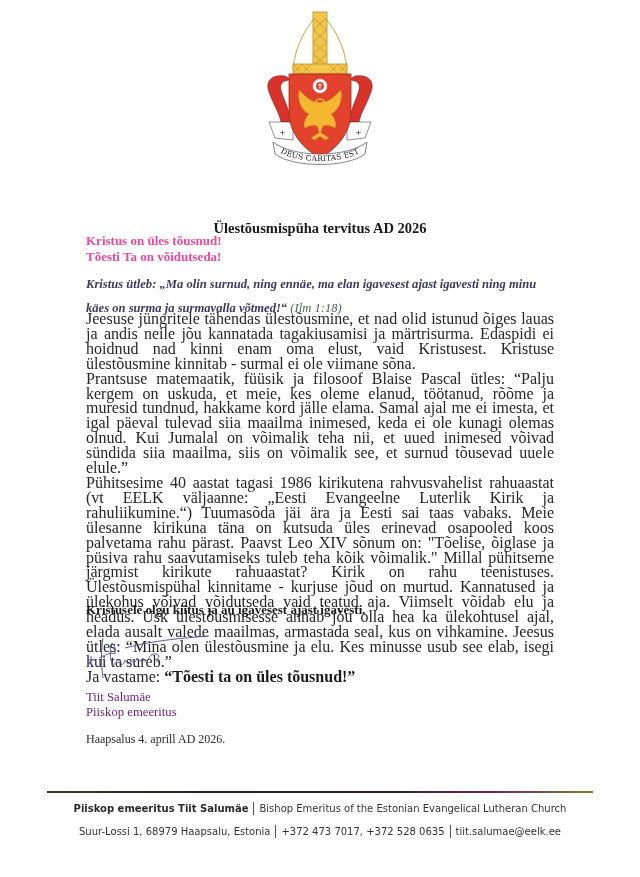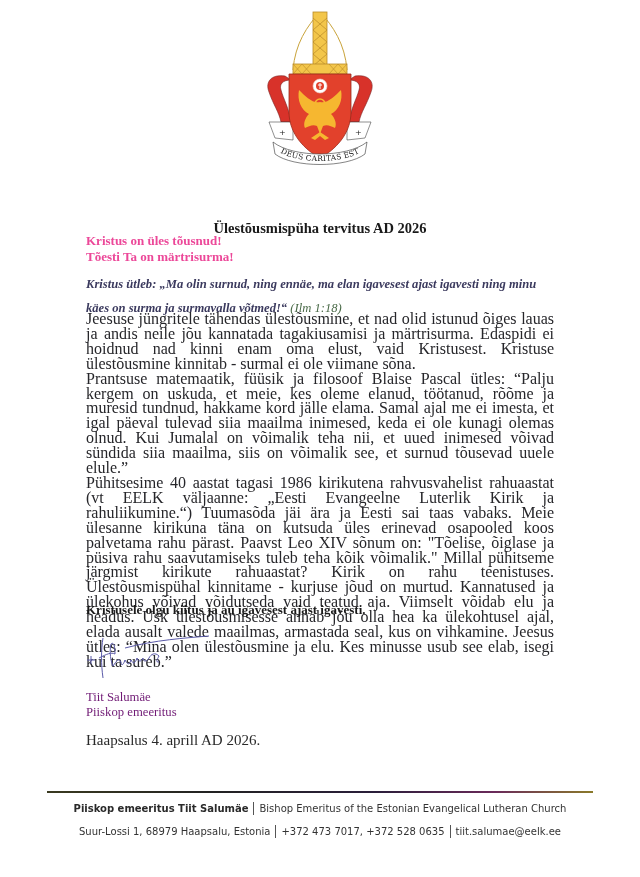--- a/index.html
+++ b/index.html
@@ -22,21 +22,21 @@
     .quote .ref { font-weight: normal; color: #4a6a48; }
     .body-text {
       position: absolute; left: 86px; top: 312px; width: 468px;
       font-size: 16px; line-height: 14.9px; text-align: justify; color: #26262a;
     }
     .body-text p { margin: 0; }
     .body-text b { color: #1a1a1a; }
     .closing { position: absolute; left: 86px; top: 602px; font-weight: bold; font-size: 13px; color: #1a1a1a; }
     .signature { position: absolute; left: 85px; top: 632px; width: 130px; height: 50px; }
     .signer { position: absolute; left: 86px; top: 690px; font-size: 12.7px; line-height: 15px; color: #701a75; }
-    .place-date { position: absolute; left: 86px; top: 732px; font-size: 15px; color: #2a2a2a; }
+    .place-date { position: absolute; left: 86px; top: 732px; font-size: 12px; color: #2a2a2a; }
     .rule {
       position: absolute; left: 47px; top: 791px; width: 546px; height: 2px;
       background: linear-gradient(90deg, #3a3a20 0%, #222 30%, #2a1e3a 60%, #6a2a5a 82%, #8a7a2a 100%);
     }
     .footer-line {
       position: absolute; left: 0; width: 640px; text-align: center;
       font-family: "DejaVu Sans", "Liberation Sans", sans-serif; font-size: 10px; color: #333;
     }
     .f1 { top: 802px; }
     .f2 { top: 825px; }
@@ -75,32 +75,35 @@
   <path id="mottoPath" d="M24 148 C44 160 86 160 106 148" fill="none"></path>
   <text font-size="7.5" fill="#222" font-family="DejaVu Serif, serif" letter-spacing="0.2">
     <textPath href="#mottoPath" startOffset="50%" text-anchor="middle">DEUS CARITAS EST</textPath>
   </text>
 </svg>
 
 <div class="title">Ülestõusmispüha tervitus AD 2026</div>
 
 <div class="greet">
   <div>Kristus on üles tõusnud!</div>
-  <div>Tõesti Ta on märtrisurma!</div>
+  <div>Tõesti Ta on võidutseda!</div>
 </div>
 
 <div class="quote">
   <span>Kristus ütleb: „Ma olin surnud, ning ennäe, ma elan igavesest ajast igavesti ning minu käes on surma ja surmavalla võtmed!“</span>
   <span class="ref">(Ilm 1:18)</span>
 </div>
 
 <div class="body-text">
   <p>Jeesuse jüngritele tähendas ülestõusmine, et nad olid istunud õiges lauas ja andis neile jõu kannatada tagakiusamisi ja märtrisurma. Edaspidi ei hoidnud nad kinni enam oma elust, vaid Kristusest. Kristuse ülestõusmine kinnitab - surmal ei ole viimane sõna.</p>
   <p>Prantsuse matemaatik, füüsik ja filosoof Blaise Pascal ütles: “Palju kergem on uskuda, et meie, kes oleme elanud, töötanud, rõõme ja muresid tundnud, hakkame kord jälle elama. Samal ajal me ei imesta, et igal päeval tulevad siia maailma inimesed, keda ei ole kunagi olemas olnud. Kui Jumalal on võimalik teha nii, et uued inimesed võivad sündida siia maailma, siis on võimalik see, et surnud tõusevad uuele elule.”</p>
   <p>Pühitsesime 40 aastat tagasi 1986 kirikutena rahvusvahelist rahuaastat (vt EELK väljaanne: „Eesti Evangeelne Luterlik Kirik ja rahuliikumine.“) Tuumasõda jäi ära ja Eesti sai taas vabaks. Meie ülesanne kirikuna täna on kutsuda üles erinevad osapooled koos palvetama rahu pärast. Paavst Leo XIV sõnum on: "Tõelise, õiglase ja püsiva rahu saavutamiseks tuleb teha kõik võimalik." Millal pühitseme järgmist kirikute rahuaastat? Kirik on rahu teenistuses. Ülestõusmispühal kinnitame - kurjuse jõud on murtud. Kannatused ja ülekohus võivad võidutseda vaid teatud aja. Viimselt võidab elu ja headus. Usk ülestõusmisesse annab jõu olla hea ka ülekohtusel ajal, elada ausalt valede maailmas, armastada seal, kus on vihkamine. Jeesus ütles: “Mina olen ülestõusmine ja elu. Kes minusse usub see elab, isegi kui ta sureb.”</p>
+  <p>
+    <span>Ja vastame: </span><b>“Tõesti ta on üles tõusnud!”</b>
+  </p>
 </div>
 
 <div class="closing">Kristusele olgu kiitus ja au igavesest ajast igavesti.</div>
 
 <svg class="signature" viewBox="0 0 130 50" xmlns="http://www.w3.org/2000/svg">
   <path d="M2 28 L10 28 M6 24 L6 32" stroke="#5a5aa8" stroke-width="1" fill="none"></path>
   <path d="M18 6 C16 18 16 32 18 46 M14 26 C22 22 26 20 30 22 C30 12 28 10 26 12 C24 20 26 30 28 34 C32 28 34 26 36 30 C36 34 38 34 40 28 C42 32 44 34 46 28 C48 32 50 32 52 26 C54 30 56 30 58 26 C58 30 62 30 64 26 C66 22 70 20 74 24 C72 28 70 30 74 30 M40 16 C70 8 100 6 124 4" stroke="#5a5aa8" stroke-width="1" fill="none"></path>
 </svg>
 
 <div class="signer">

